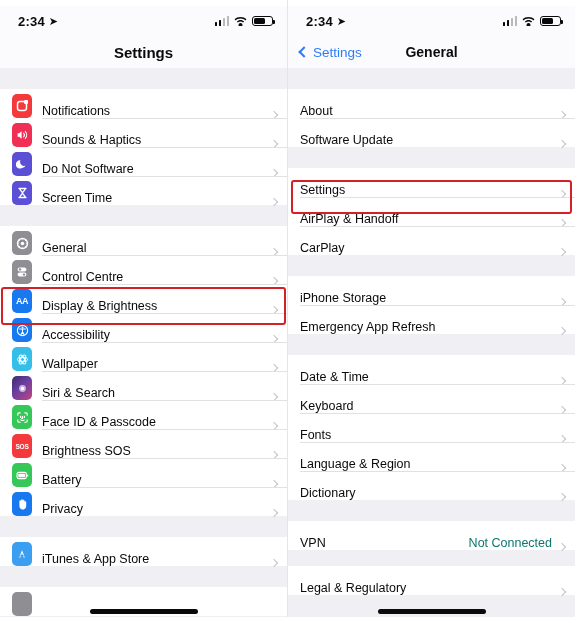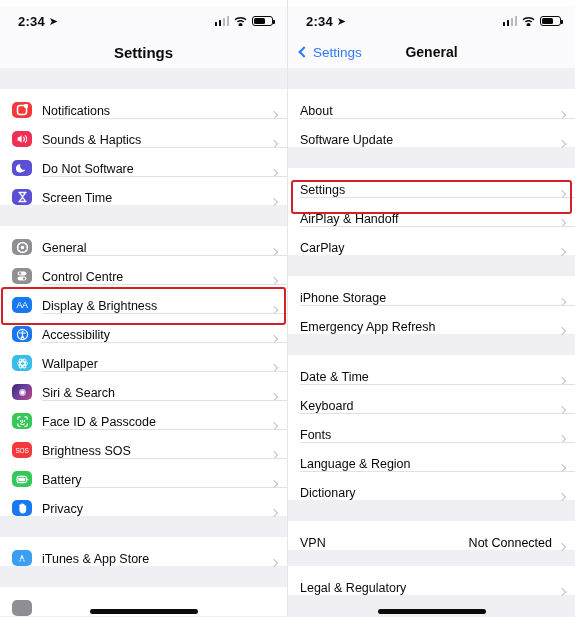--- a/index.html
+++ b/index.html
@@ -61,29 +61,29 @@
   .group { background:#ffffff; }
   .row {
     display:flex; align-items:flex-end; height:29px;
     padding:0 10px 0 12px; background:#ffffff; position:relative; cursor:pointer;
   }
   .row + .row::before {
     content:""; position:absolute; left:42px; right:0; top:0; height:1px; background:#e0e0e5;
   }
   .phone-right .row + .row::before { left:12px; }
   .row .label { font-size:12.5px; color:#0a0a0a; flex:1; white-space:nowrap; }
-  .row .value { font-size:12.5px; color:#000000; margin-right:7px; white-space:nowrap; }
+  .row .value { font-size:12.5px; color:#0f766e; margin-right:7px; white-space:nowrap; }
   .chev { width:6px; height:6px; border-top:1.5px solid #c2c2c8;
           border-right:1.5px solid #c2c2c8; transform:rotate(45deg); flex:0 0 auto; }
 
   
   .ico {
-    width:20px; height:16px; border-radius:5px; margin-right:10px;
+    width:20px; height:24px; border-radius:5px; margin-right:10px;
     flex:0 0 auto; display:flex; align-items:center; justify-content:center;
-    color:#fff; font-size:9px; font-weight:normal; position:relative; overflow:hidden;
+    color:#fff; font-size:9px; font-weight:bold; position:relative; overflow:hidden;
   }
   .ico svg { display:block; }
 
   
   .hl { position:absolute; border:2px solid #d42027; border-radius:3px; pointer-events:none; z-index:5; }
   #hl-general { left:1px; right:1px; top:219px; height:38px; }
   #hl-swupdate { left:3px; right:3px; top:112px; height:34px; }
 
   .home-ind {
     position:absolute; bottom:3px; left:50%; transform:translateX(-50%);

